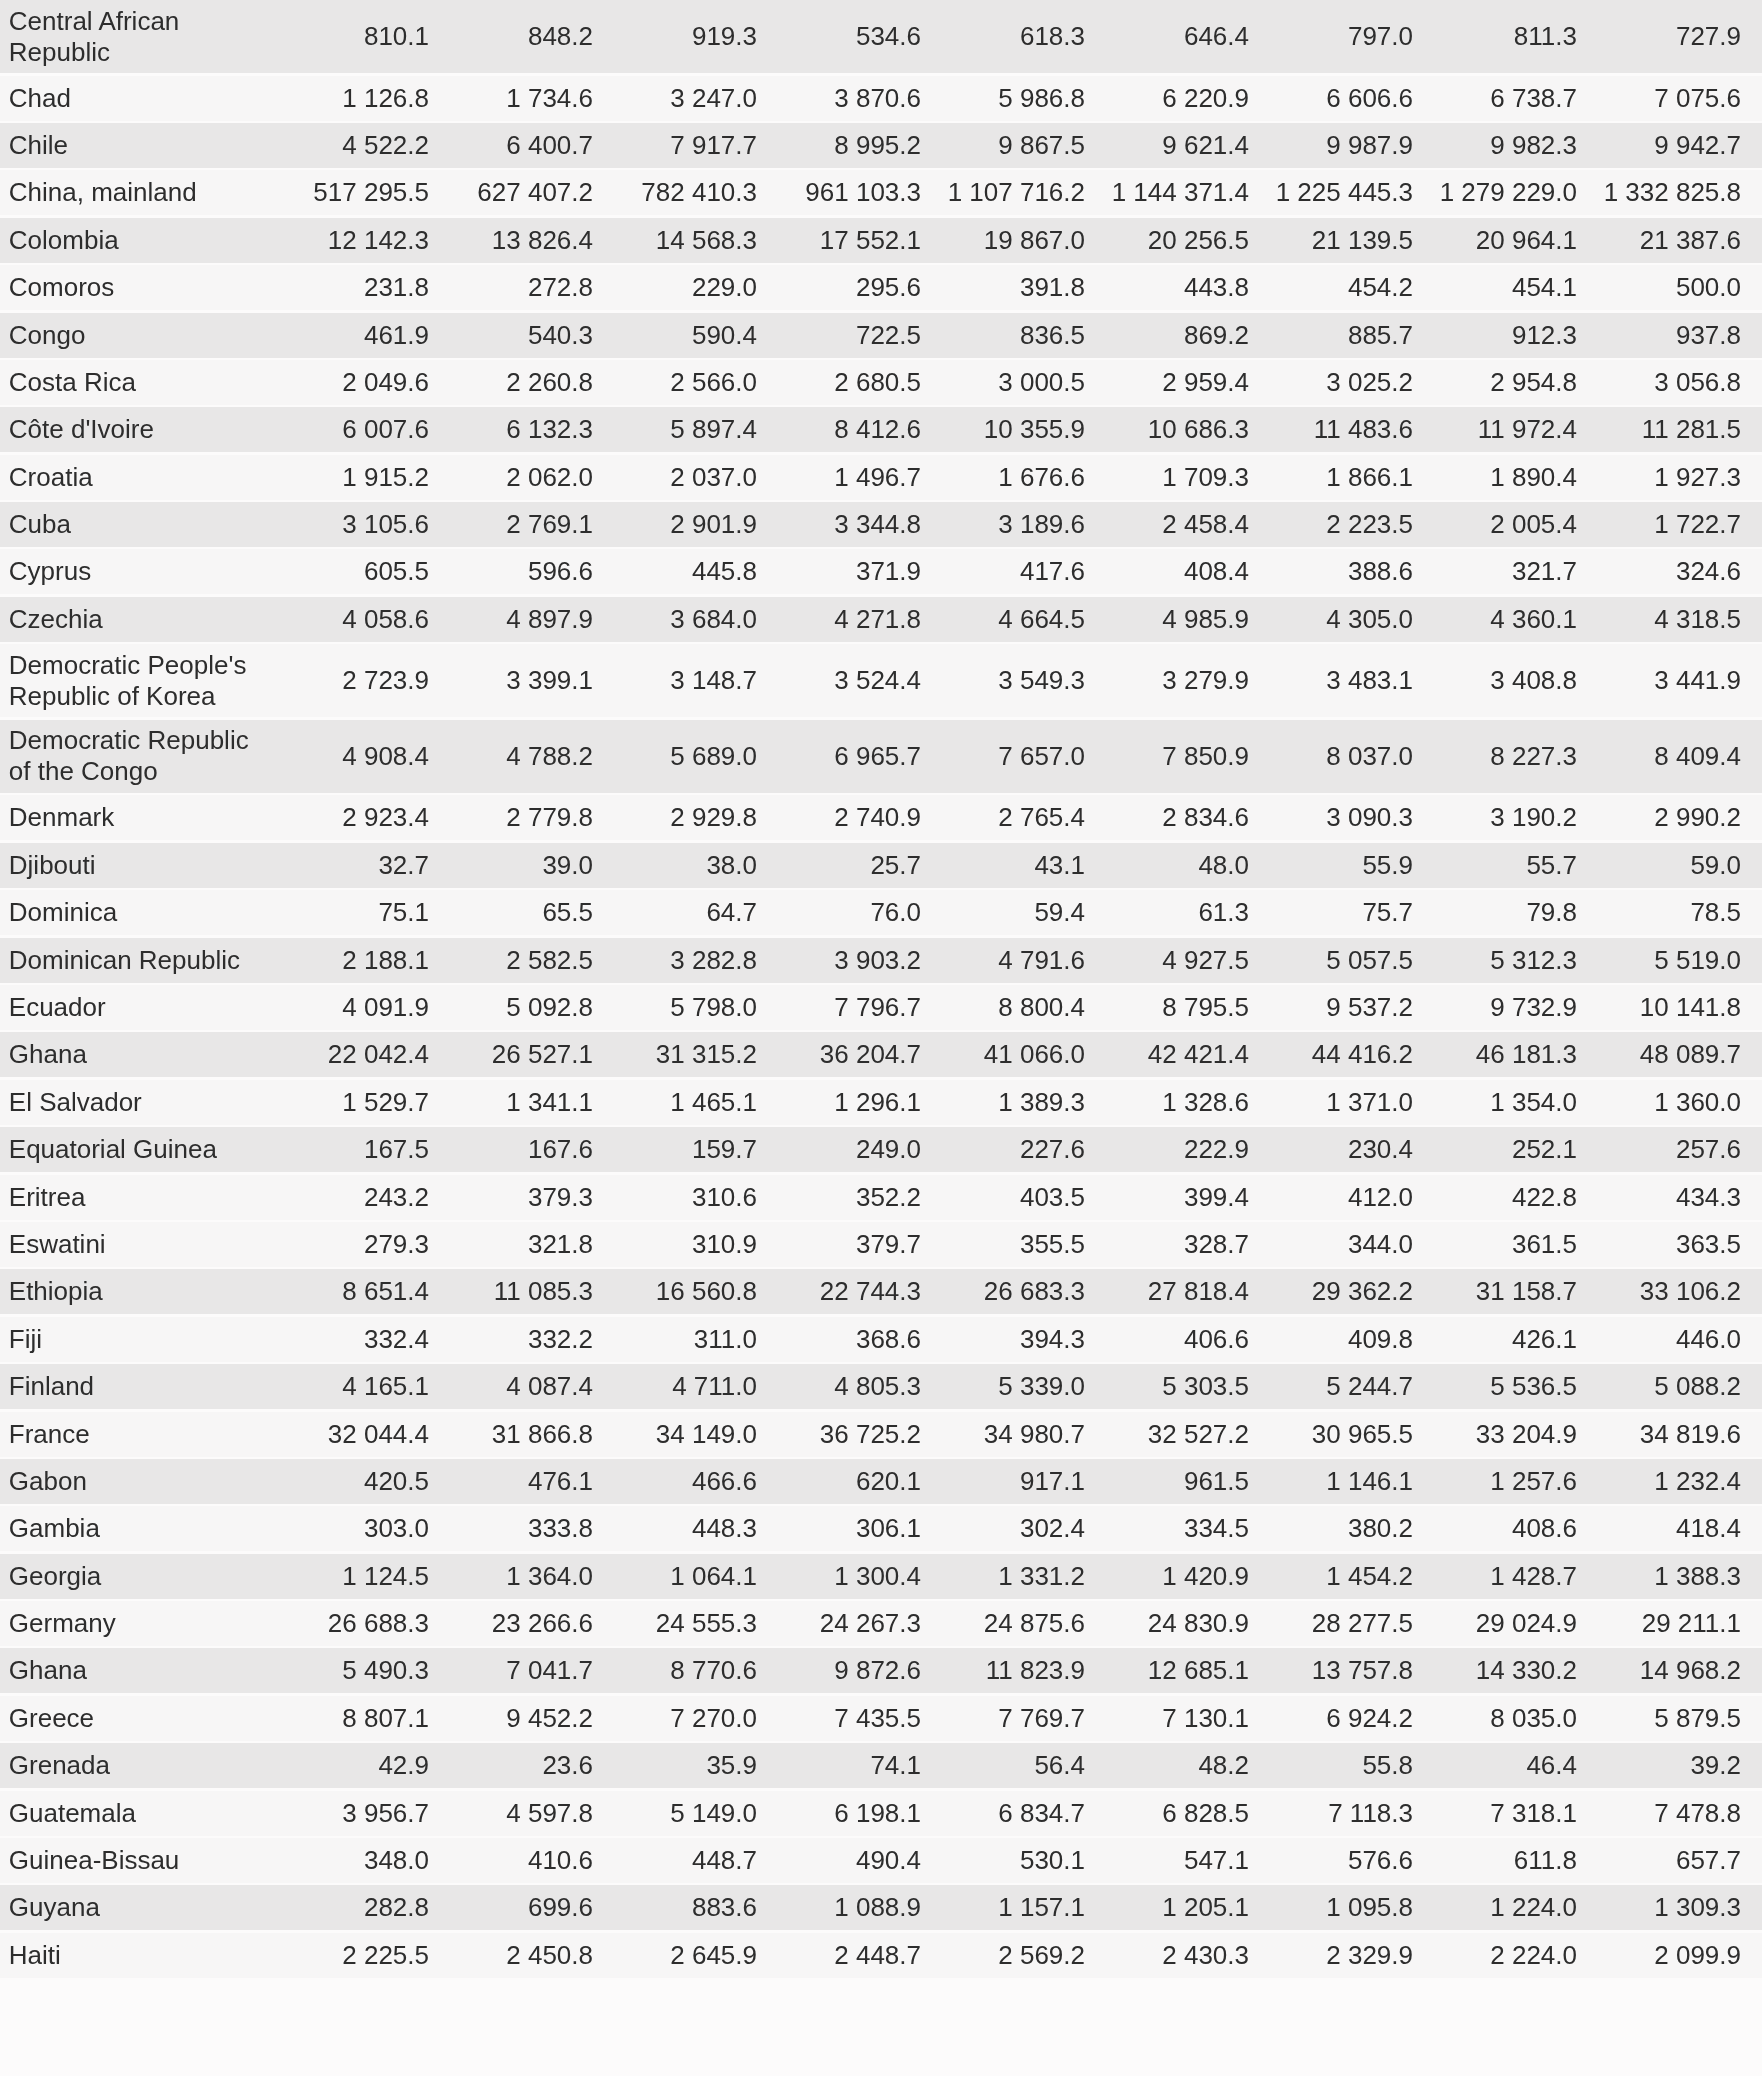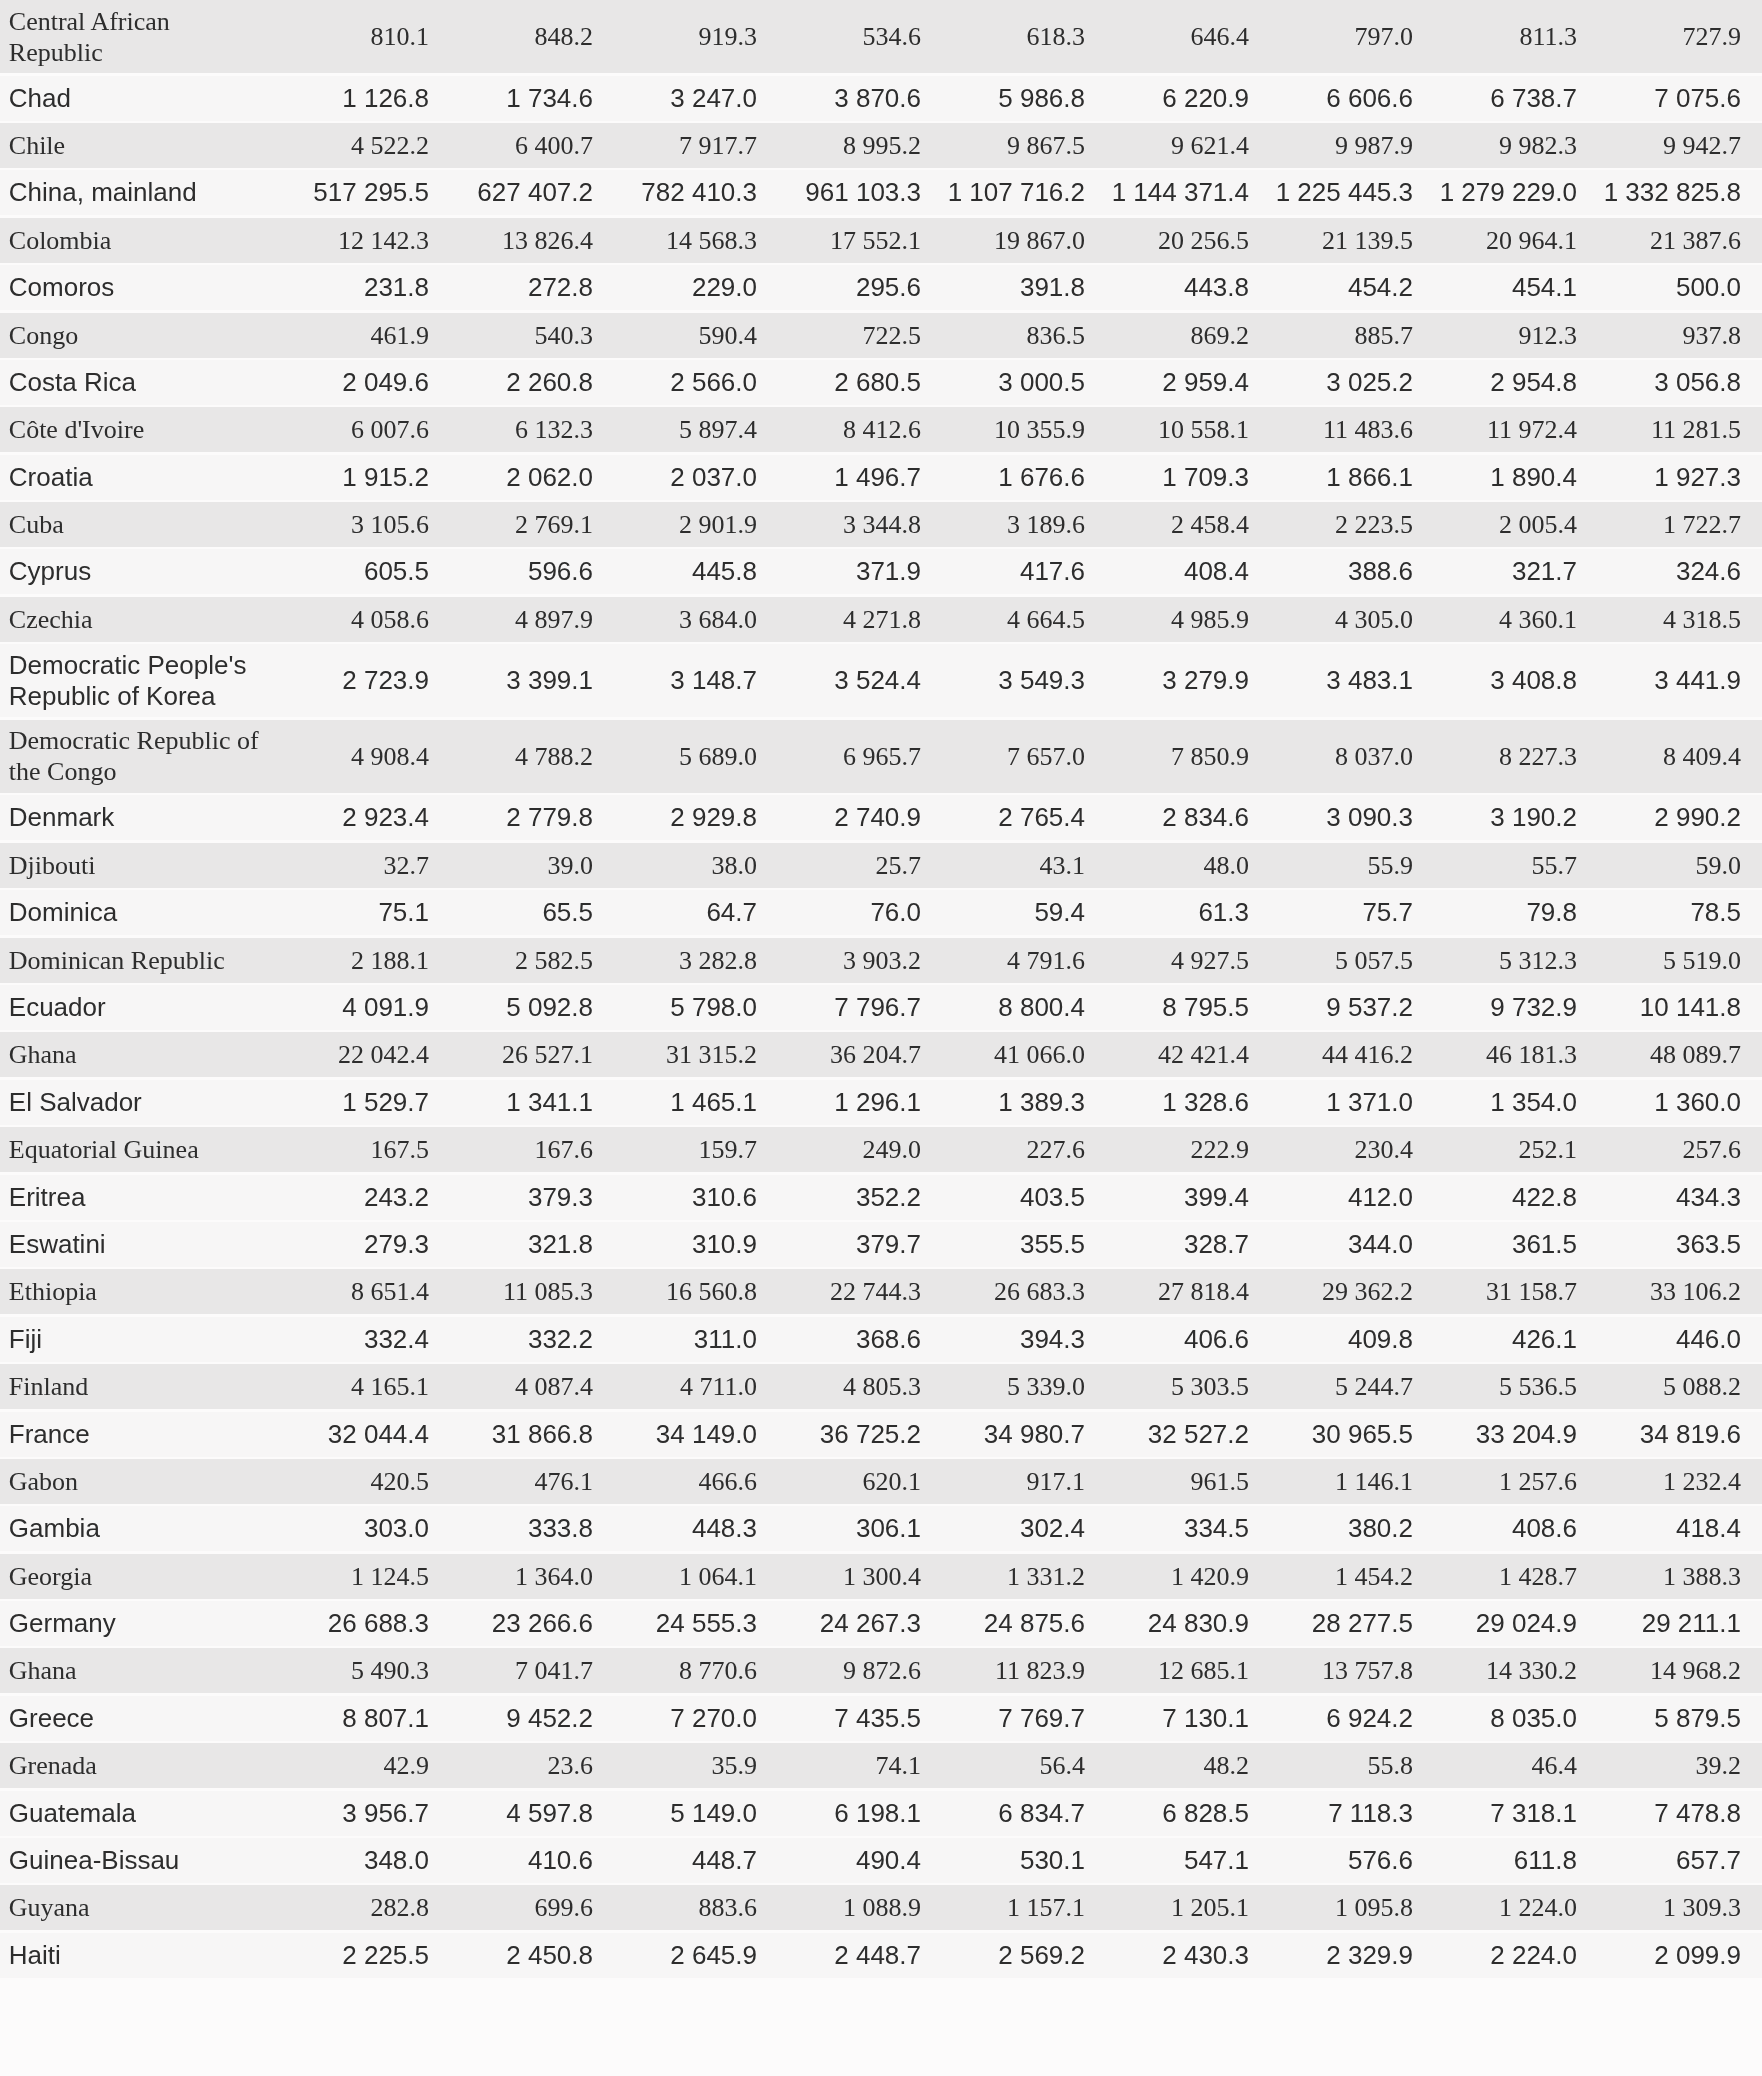--- a/index.html
+++ b/index.html
@@ -18,21 +18,21 @@
   .table{width:1762px;}
   .row{
     display:grid;
     grid-template-columns:265px repeat(9,1fr);
     align-items:center;
     min-height:45px;
     margin-bottom:2.4px;
     padding-right:21px;
     box-sizing:border-box;
   }
-  .row.odd{background:var(--row-odd);font-family:Liberation Serif, serif;}
+  .row.odd{background:var(--row-odd);}
   .row.even{background:var(--row-even);}
   .cell{
     font-size:26px;
     line-height:31px;
     letter-spacing:0;
   }
   .cell.name{
     padding:5.6px 4.8px 5.6px 8.8px;
     text-align:left;
   }
@@ -142,21 +142,21 @@
       <div class="cell val">2 954.8</div>
       <div class="cell val">3 056.8</div>
     </div>
     <div class="row odd">
     <div class="cell name">Côte d'Ivoire</div>
   <div class="cell val">6 007.6</div>
       <div class="cell val">6 132.3</div>
       <div class="cell val">5 897.4</div>
       <div class="cell val">8 412.6</div>
       <div class="cell val">10 355.9</div>
-      <div class="cell val">10 558.1</div>
+      <div class="cell val">10 686.3</div>
       <div class="cell val">11 483.6</div>
       <div class="cell val">11 972.4</div>
       <div class="cell val">11 281.5</div>
     </div>
     <div class="row even">
     <div class="cell name">Croatia</div>
   <div class="cell val">1 915.2</div>
       <div class="cell val">2 062.0</div>
       <div class="cell val">2 037.0</div>
       <div class="cell val">1 496.7</div>

